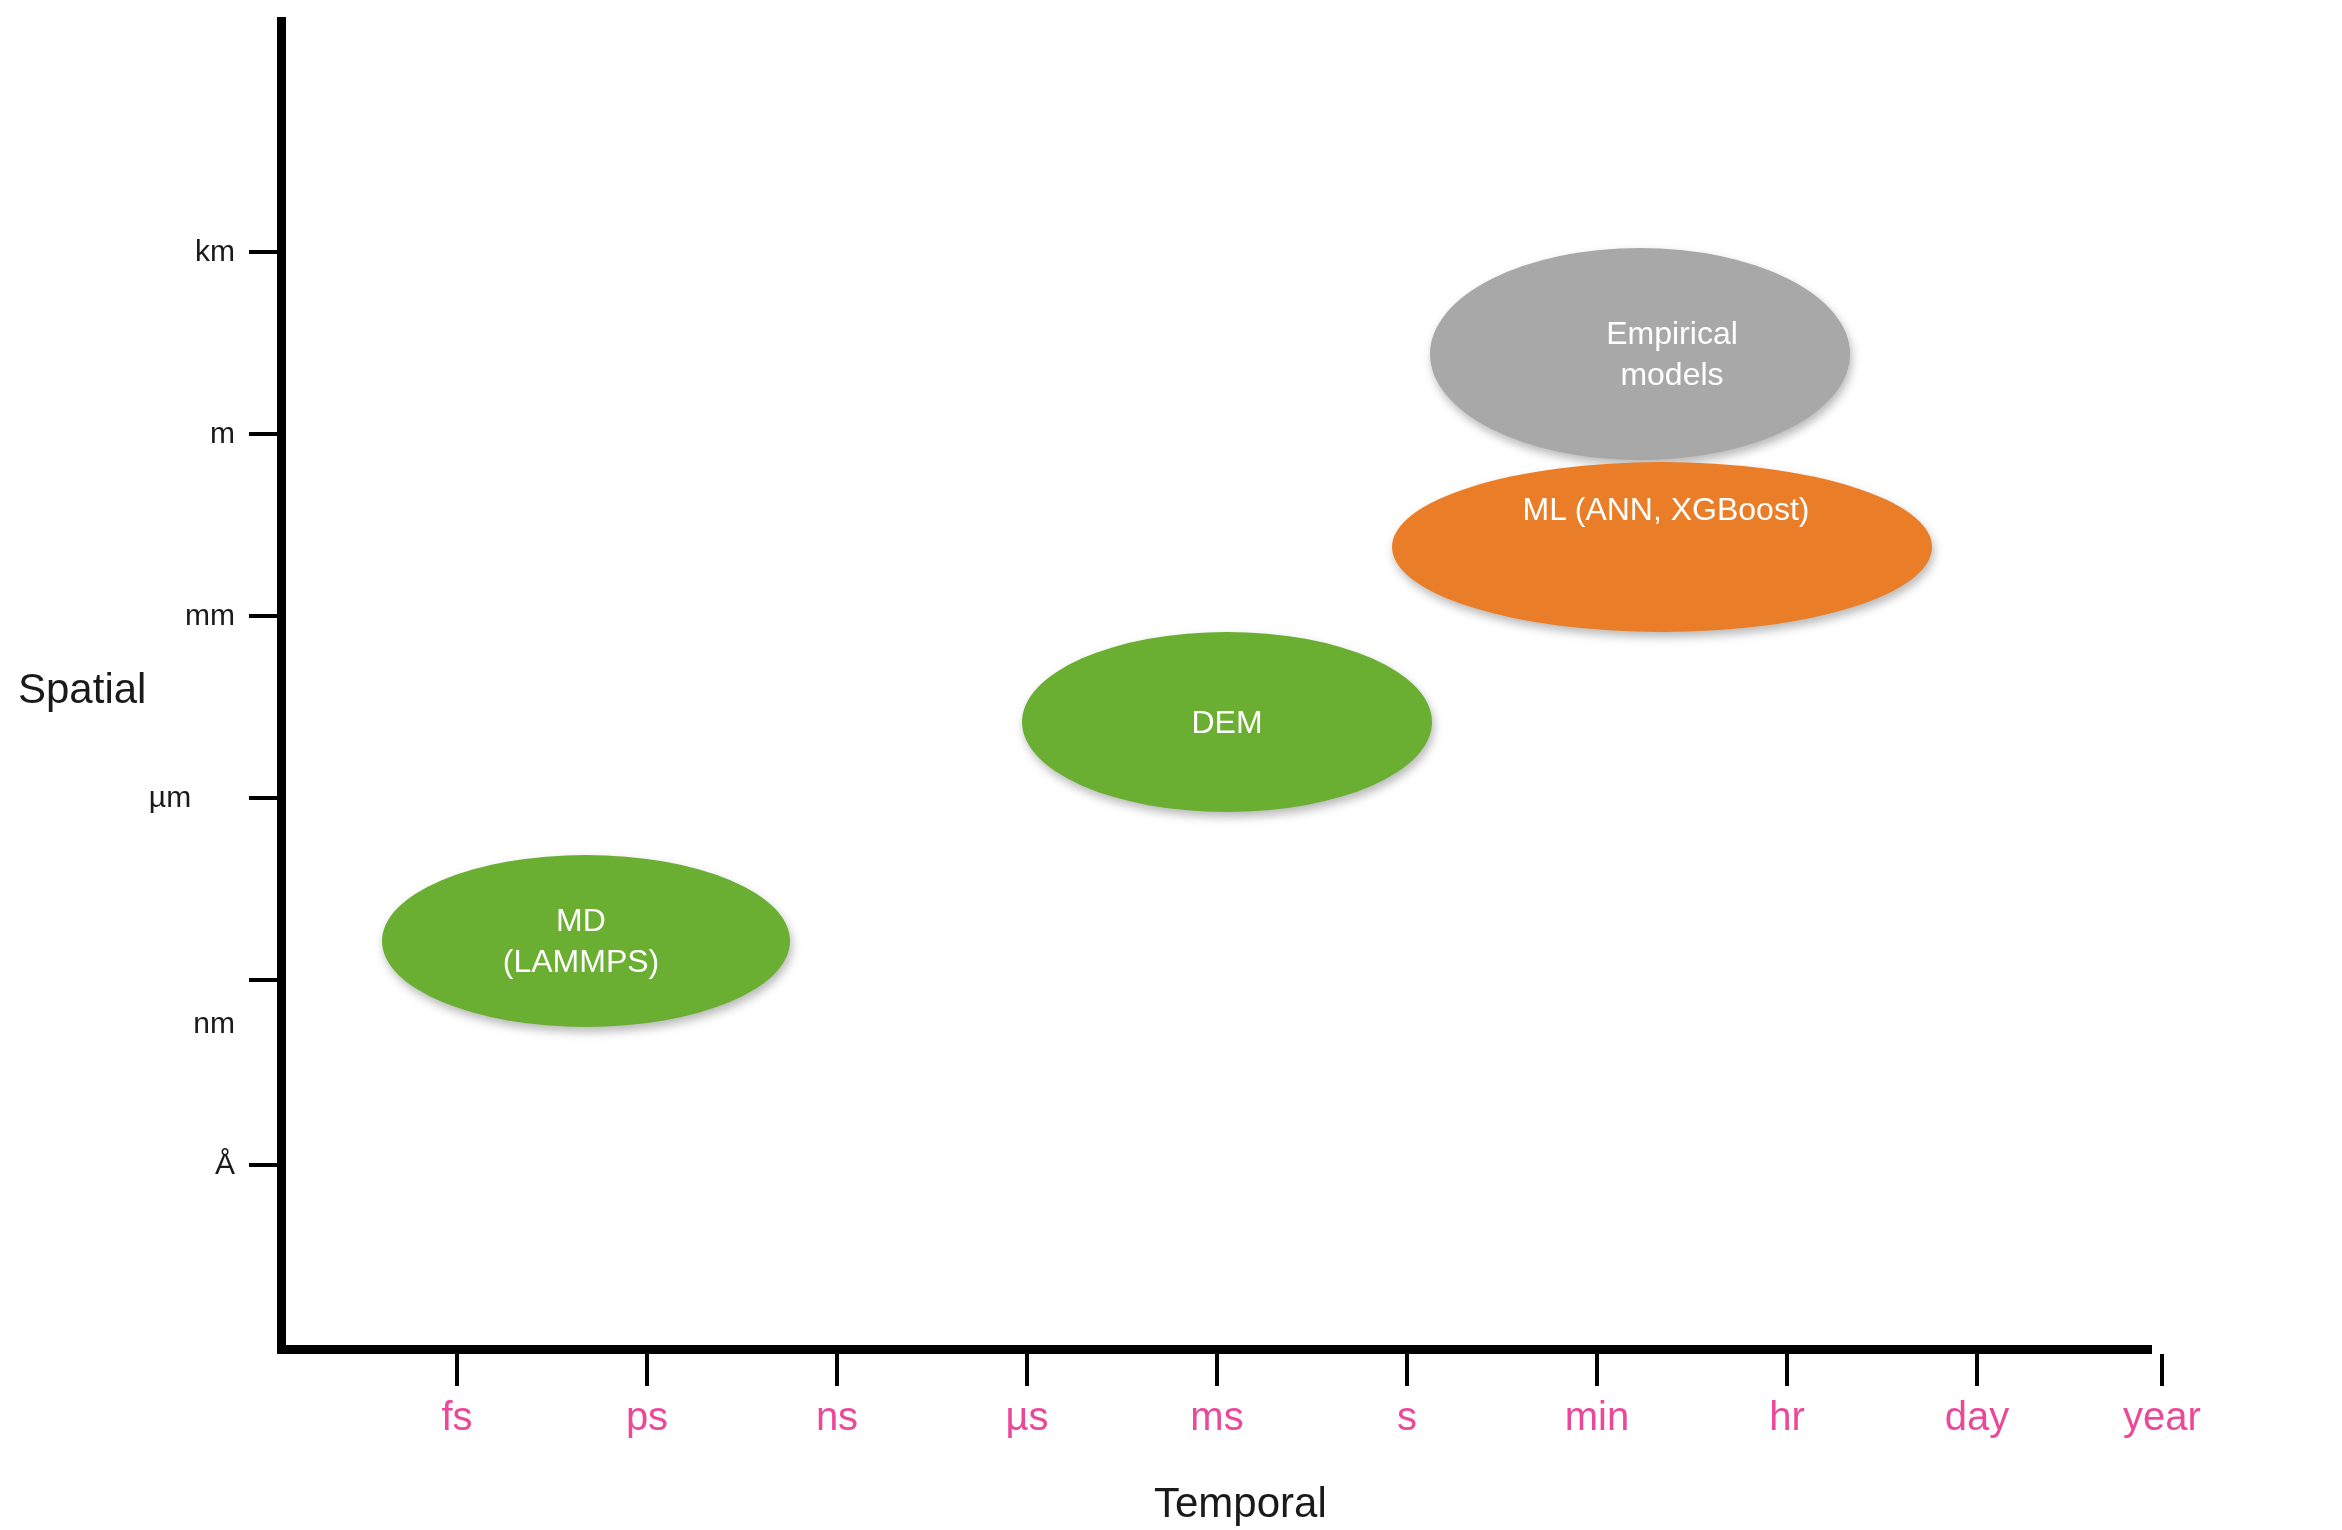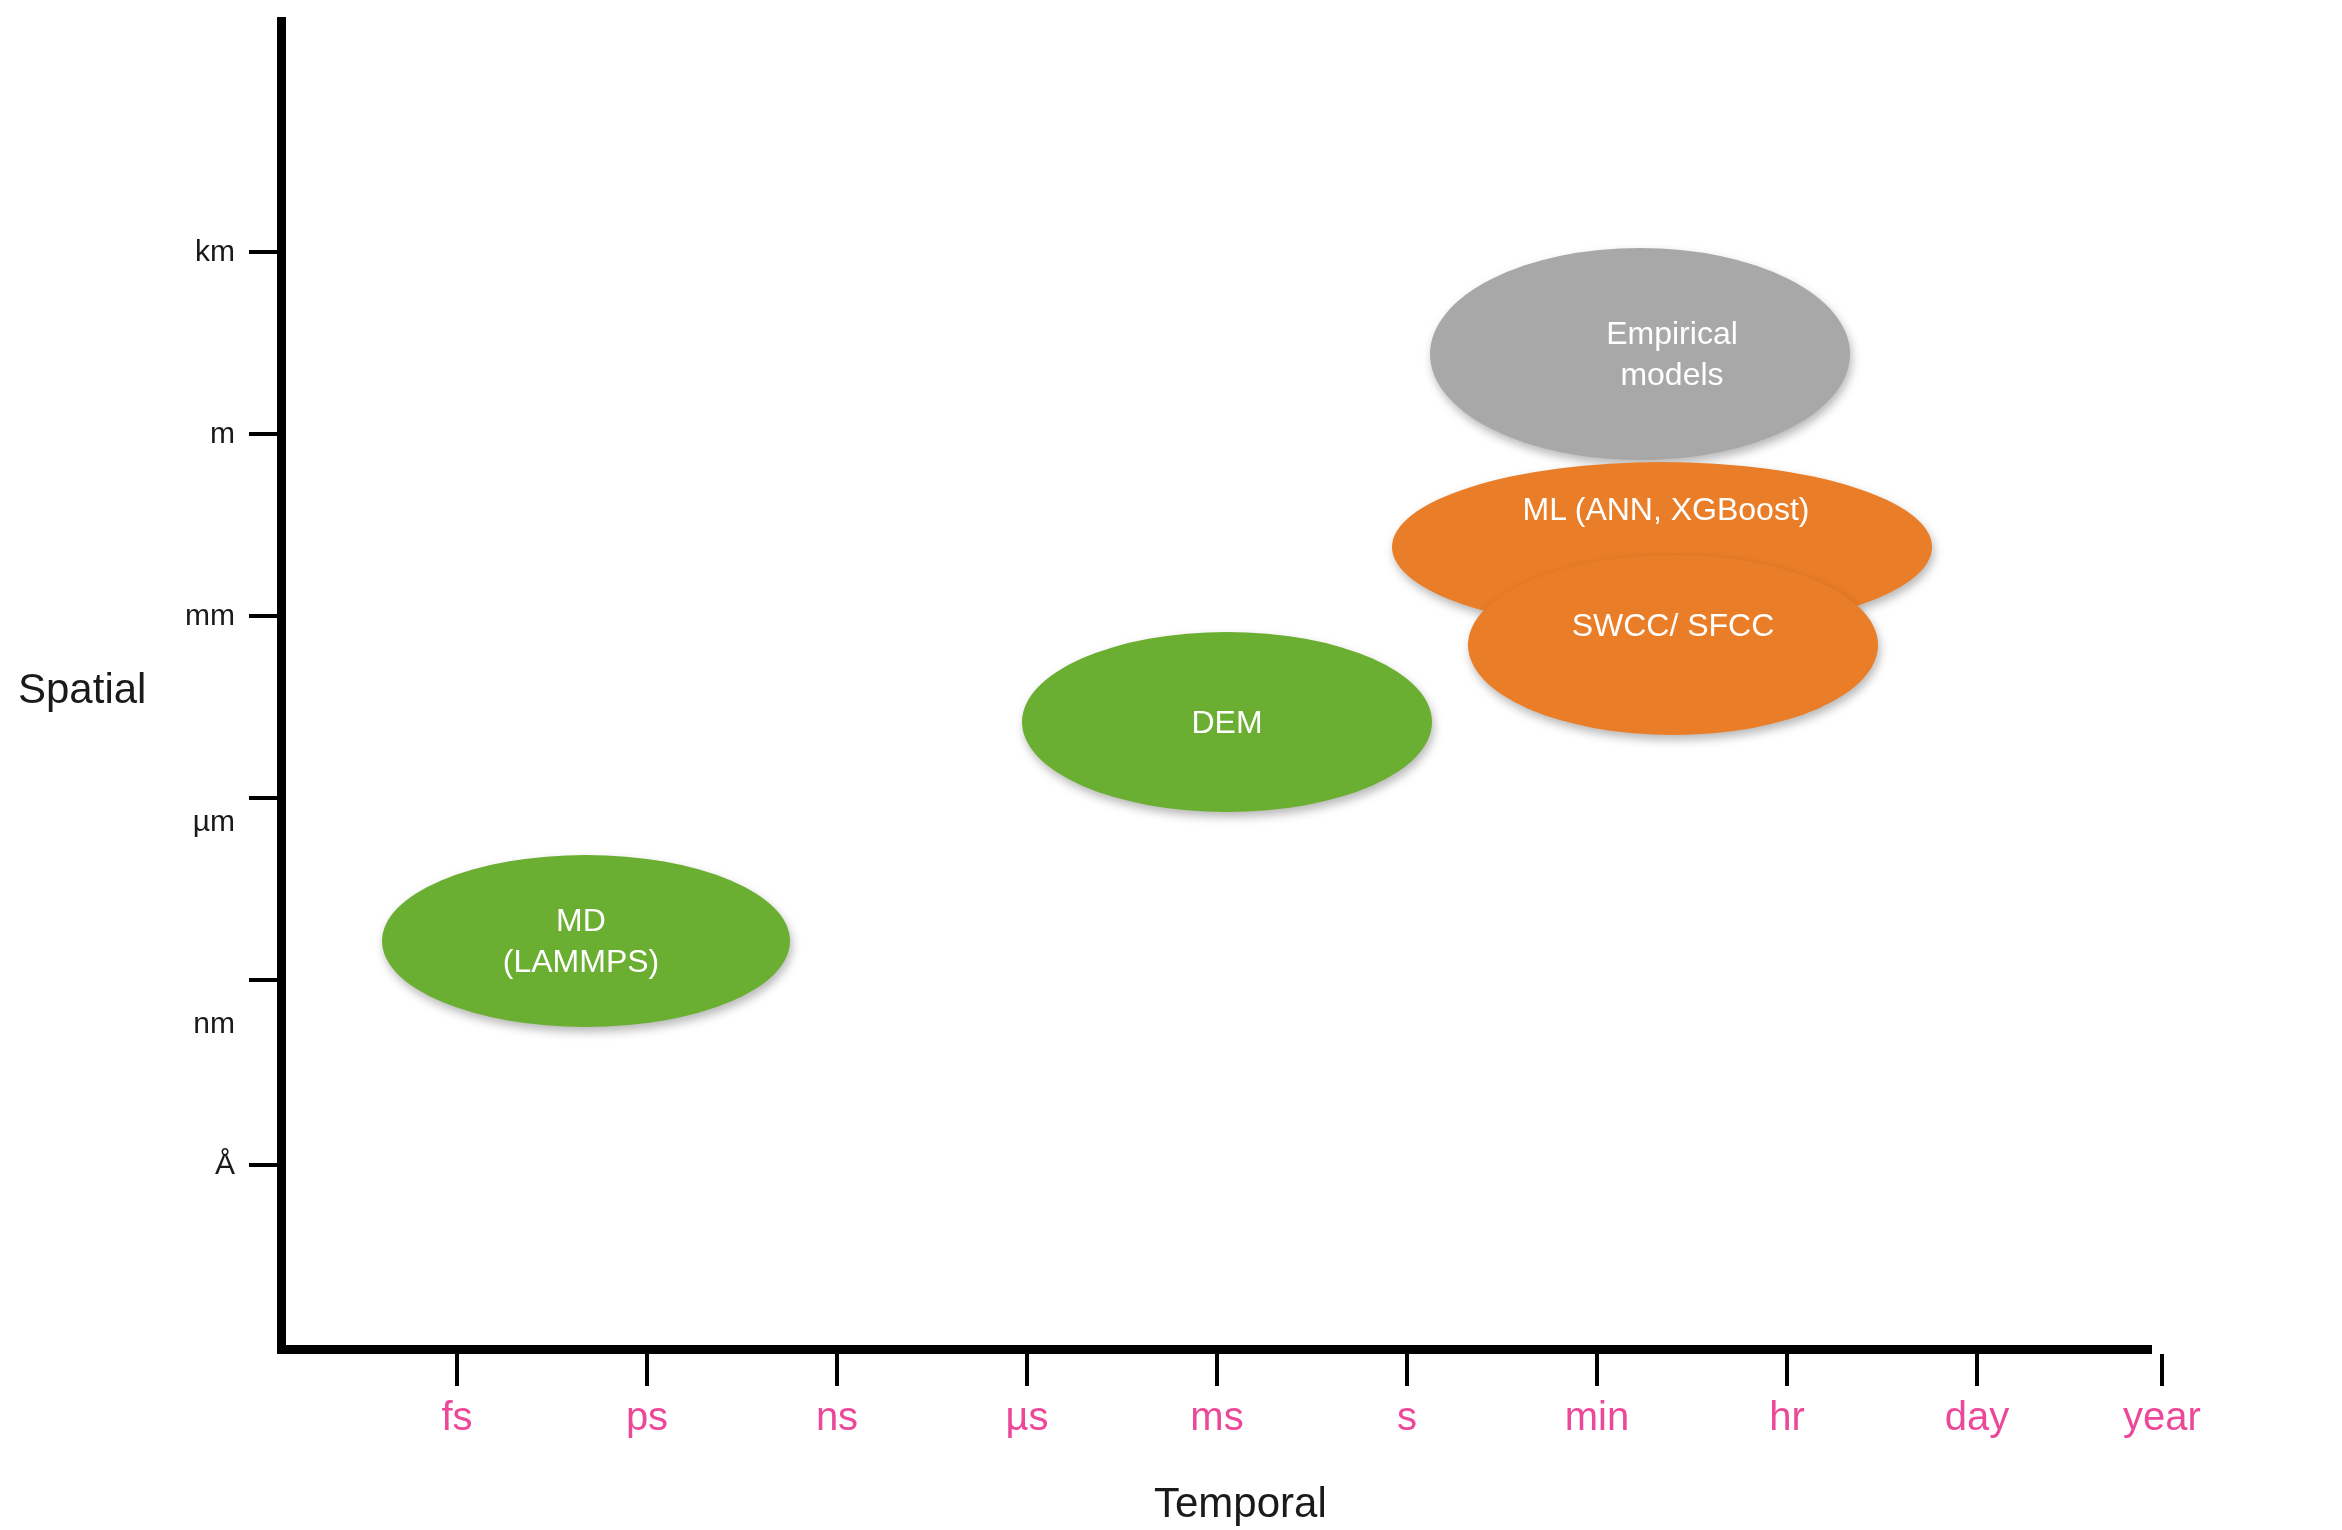--- a/index.html
+++ b/index.html
@@ -128,21 +128,21 @@
   <div class="y-tick" style="top:250px;"></div>
   <div class="y-tick-label" style="top:234px;">km</div>
 
   <div class="y-tick" style="top:432px;"></div>
   <div class="y-tick-label" style="top:416px;">m</div>
 
   <div class="y-tick" style="top:614px;"></div>
   <div class="y-tick-label" style="top:598px;">mm</div>
 
   <div class="y-tick" style="top:796px;"></div>
-  <div class="y-tick-label" style="top:804px;">µm</div>
+  <div class="y-tick-label" style="top:780px;text-align:center;">µm</div>
 
   <div class="y-tick" style="top:978px;"></div>
   <div class="y-tick-label" style="top:1006px;">nm</div>
 
   <div class="y-tick" style="top:1163px;"></div>
   <div class="y-tick-label" style="top:1147px;">Å</div>
 
   <div class="x-tick" style="left:455px;"></div>
   <div class="x-tick-label" style="left:387px;">fs</div>
 
@@ -179,23 +179,20 @@
   <div class="bubble grey" style="left:1430px; top:248px; width:420px; height:212px;">
     <span class="bubble-label" style="transform: translate(32px, 0px);">Empirical
 models</span>
   </div>
 
 
   <div class="bubble orange" style="left:1392px; top:462px; width:540px; height:170px;">
     <span class="bubble-label" style="transform: translate(4px, -38px);">ML (ANN, XGBoost)</span>
   </div>
 
-  <div class="bubble orange" style="left:1468px; top:555px; width:410px; height:180px;">
-    <span class="bubble-label" style="transform: translate(0px, -20px);">SWCC/ SFCC</span>
-  </div>
 
   <div class="bubble green" style="left:1022px; top:632px; width:410px; height:180px;">
     <span class="bubble-label">DEM</span>
   </div>
 
   <div class="bubble green" style="left:382px; top:855px; width:408px; height:172px;">
     <span class="bubble-label" style="transform: translate(-5px, 0px);">MD
 (LAMMPS)</span>
   </div>
 

